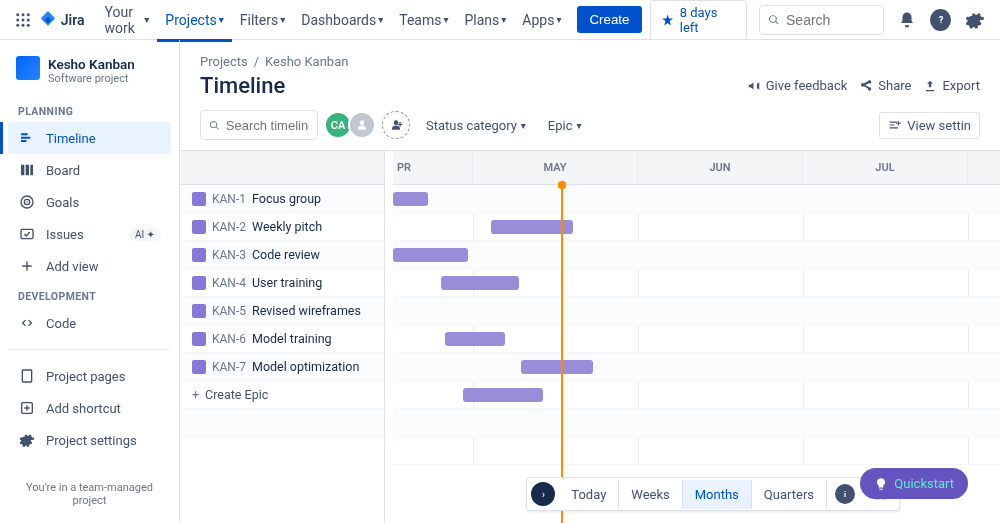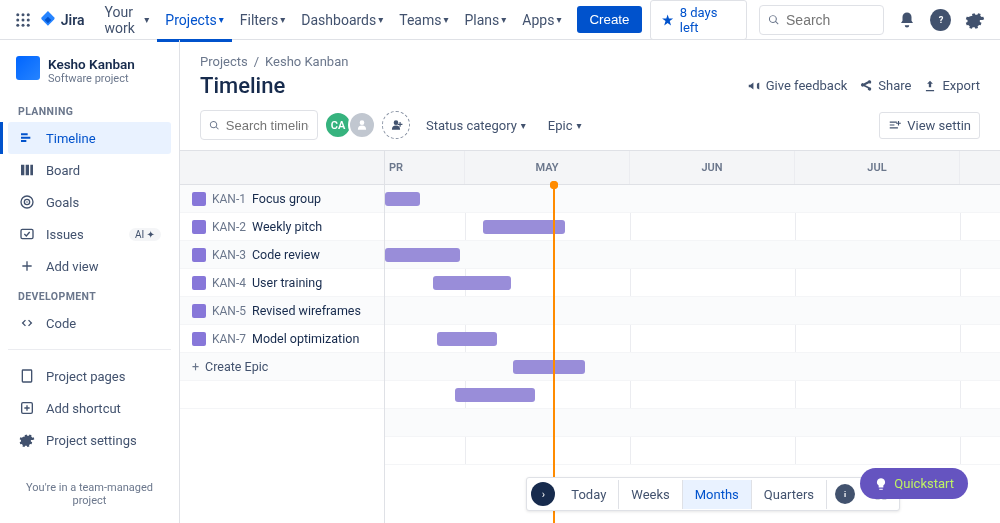--- a/index.html
+++ b/index.html
@@ -47,36 +47,36 @@
 .filter-drop { display: flex; align-items: center; gap: 4px; color: #42526e; font-size: 13px; cursor: pointer; padding: 4px 6px; }
 .view-settings { margin-left: auto; border: 1px solid #dfe1e6; border-radius: 3px; padding: 5px 8px; font-size: 13px; color: #42526e; display: flex; align-items: center; gap: 5px; cursor: pointer; }
 .timeline-area { flex: 1; display: flex; border-top: 1px solid #dfe1e6; overflow: hidden; position: relative; }
 .epic-col { width: 205px; border-right: 1px solid #dfe1e6; }
 .epic-col-header { height: 34px; border-bottom: 1px solid #dfe1e6; background: #f4f5f7; }
 .epic-row { height: 28px; display: flex; align-items: center; padding: 0 12px; gap: 6px; font-size: 12.5px; color: #172b4d; border-bottom: 1px solid #f4f5f7; }
 .epic-row:nth-child(odd) { background: #fafbfc; }
 .epic-icon { width: 14px; height: 14px; background: #8777d9; border-radius: 2px; flex-shrink: 0; }
 .epic-key { color: #6b778c; font-size: 12px; }
 .create-epic { color: #42526e; font-size: 12.5px; }
-.gantt { flex: 1; position: relative; overflow: hidden; }
+.gantt { flex: 1; position: relative; overflow: hidden; margin-left: 8px; }
 .gantt-header { height: 34px; border-bottom: 1px solid #dfe1e6; background: #f4f5f7; display: flex; position: relative; }
 .month-col { flex: 0 0 165px; border-right: 1px solid #ebecf0; display: flex; align-items: center; justify-content: center; font-size: 11px; font-weight: 600; color: #6b778c; }
 .gantt-body { position: relative; }
 .gantt-row { height: 28px; position: relative; border-bottom: 1px solid #f4f5f7; }
 .gantt-row:nth-child(odd) { background: #fafbfc; }
 .vgrid { position: absolute; top: 0; bottom: 0; width: 1px; background: #ebecf0; }
 .today-line { position: absolute; top: 0; bottom: 0; width: 2px; background: #ff8b00; z-index: 5; }
 .today-line::before { content:''; position:absolute; top:-4px; left:-3px; width:8px; height:8px; background:#ff8b00; border-radius:50%; }
 .bar { position: absolute; height: 14px; top: 7px; background: #998dd9; border-radius: 3px; }
 .bottom-controls { position: absolute; bottom: 12px; right: 20px; display: flex; align-items: center; gap: 0; background: #fff; border: 1px solid #dfe1e6; border-radius: 3px; box-shadow: 0 1px 3px rgba(0,0,0,0.1); font-size: 13px; z-index: 20; }
 .nav-circle { width: 24px; height: 24px; border-radius: 50%; background: #172b4d; color: #fff; display: flex; align-items: center; justify-content: center; margin: 4px; cursor: pointer; font-size: 11px; }
 .zoom-btn { padding: 7px 12px; cursor: pointer; border-right: 1px solid #dfe1e6; color: #42526e; }
 .zoom-btn.active { background: #e9f2ff; color: #0052cc; }
 .ctrl-icon { padding: 6px 10px; cursor: pointer; color: #42526e; display: flex; align-items: center; }
-.quickstart { position: absolute; bottom: 12px; right: 20px; transform: translateX(0); background: #6554c0; color: #bef264; padding: 8px 14px; border-radius: 18px; display: flex; align-items: center; gap: 6px; cursor: pointer; font-size: 13px; z-index: 30; }
+.quickstart { position: absolute; bottom: 12px; right: 20px; transform: translateX(0); background: #6554c0; color: #5eead4; padding: 8px 14px; border-radius: 18px; display: flex; align-items: center; gap: 6px; cursor: pointer; font-size: 13px; z-index: 30; }
 .quickstart-wrap { position: absolute; bottom: 12px; right: 12px; z-index: 30; }
 svg { display: block; }
 </style>
 </head>
 <body>
 
 <div class="topbar">
   <div class="app-switcher">
     <svg width="18" height="18" viewBox="0 0 24 24">
         <g fill="currentColor">
@@ -353,20 +353,25 @@
               <span class="epic-key">KAN-4</span>
               <span>User training</span>
             </div>
             <div class="epic-row">
               <span class="epic-icon"></span>
               <span class="epic-key">KAN-5</span>
               <span>Revised wireframes</span>
             </div>
             <div class="epic-row">
               <span class="epic-icon"></span>
+              <span class="epic-key">KAN-6</span>
+              <span>Model training</span>
+            </div>
+            <div class="epic-row">
+              <span class="epic-icon"></span>
               <span class="epic-key">KAN-7</span>
               <span>Model optimization</span>
             </div>
             <div class="epic-row">
               <span style="color:#6b778c;">+</span>
               <span class="create-epic">Create Epic</span>
             </div>
             <div class="epic-row"></div>
           </div>
       </div>

